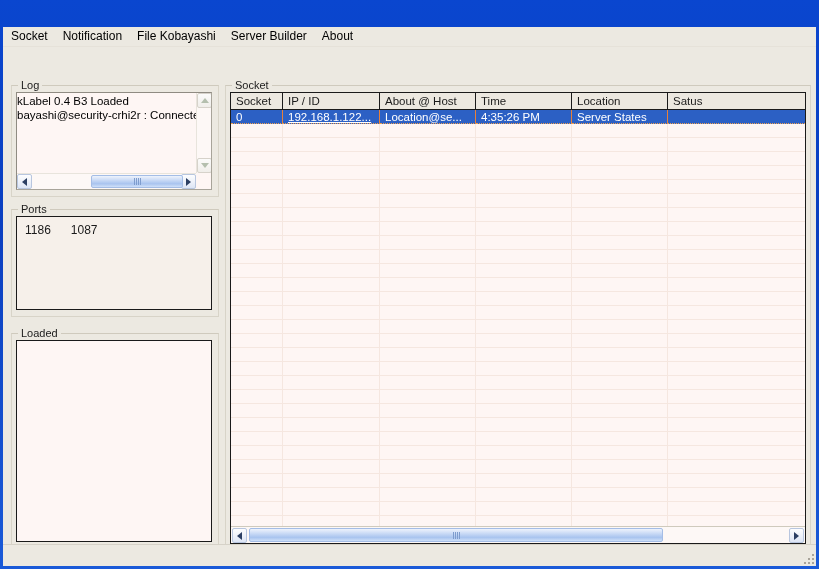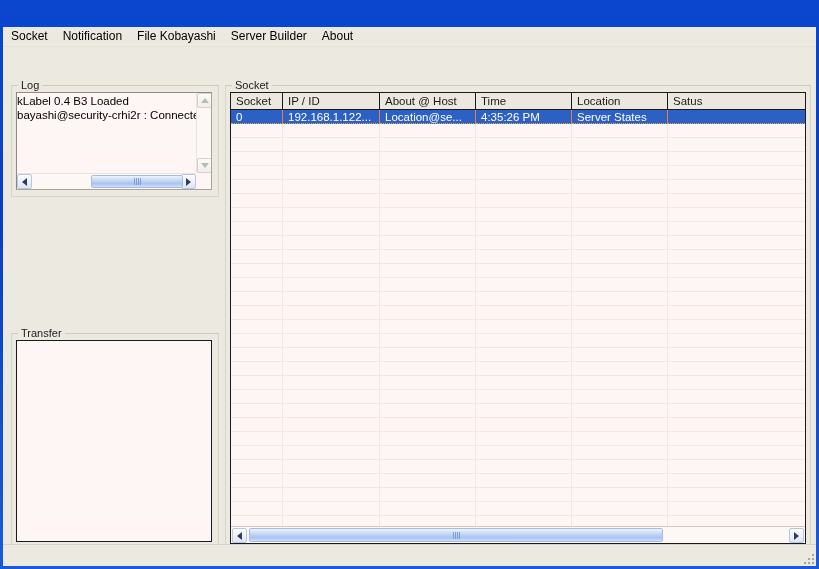--- a/index.html
+++ b/index.html
@@ -325,44 +325,54 @@
                 <i></i>
                 <i></i>
                 <i></i>
                 <i></i>
               </span>
           </div>
         </div>
       </div>
     </div>
 
+    <div class="groupbox" id="gb-ports">
+      <div class="gb-frame"></div>
+      <div class="gb-label">Ports</div>
+      <div id="ports-inner">
+        <div class="port-row">
+          <span class="port-val">1186</span>
+          <span class="port-val">1087</span>
+        </div>
+      </div>
+    </div>
 
     <div class="groupbox" id="gb-windows">
       <div class="gb-frame"></div>
-      <div class="gb-label">Transfer</div>
+      <div class="gb-label">Loaded</div>
       <div id="windows-inner"></div>
     </div>
 
     <div class="groupbox" id="gb-users">
       <div class="gb-frame"></div>
       <div class="gb-label">Socket</div>
       <div id="users-inner">
 
         <div id="grid-header">
             <div class="gh-cell" style="width: 52px;">Socket</div>
             <div class="gh-cell" style="width: 97px;">IP / ID</div>
             <div class="gh-cell" style="width: 96px;">About @ Host</div>
             <div class="gh-cell" style="width: 96px;">Time</div>
             <div class="gh-cell" style="width: 96px;">Location</div>
             <div class="gh-cell" style="width: 137px;">Satus</div>
           </div>
         <div id="grid-body">
             <div class="grid-row sel">
               <div class="gr-cell" style="width: 52px;">0</div>
-              <div class="gr-cell" style="width: 97px;">192.168.1.122...</div>
+              <div class="gr-cell" style="width: 97px; text-decoration: underline;">192.168.1.122...</div>
               <div class="gr-cell" style="width: 96px;">Location@se...</div>
               <div class="gr-cell" style="width: 96px;">4:35:26 PM</div>
               <div class="gr-cell" style="width: 96px;">Server States</div>
               <div class="gr-cell" style="width: 137px;"></div>
             </div>
             <div class="grid-row">
               <div class="gr-cell" style="width: 52px;"></div>
               <div class="gr-cell" style="width: 97px;"></div>
               <div class="gr-cell" style="width: 96px;"></div>
               <div class="gr-cell" style="width: 96px;"></div>

